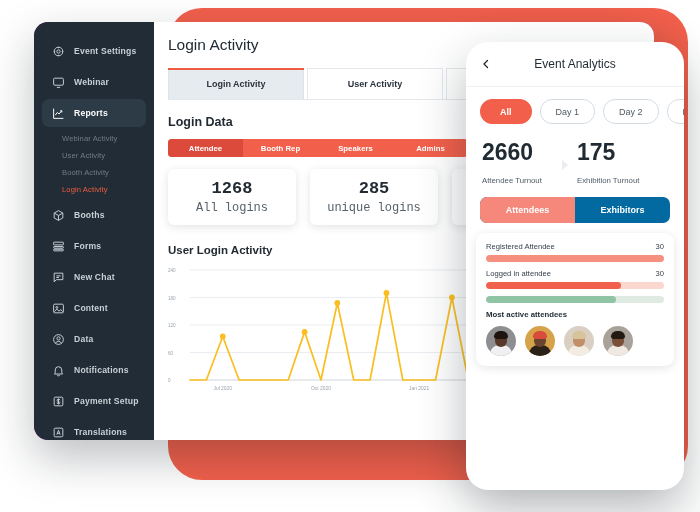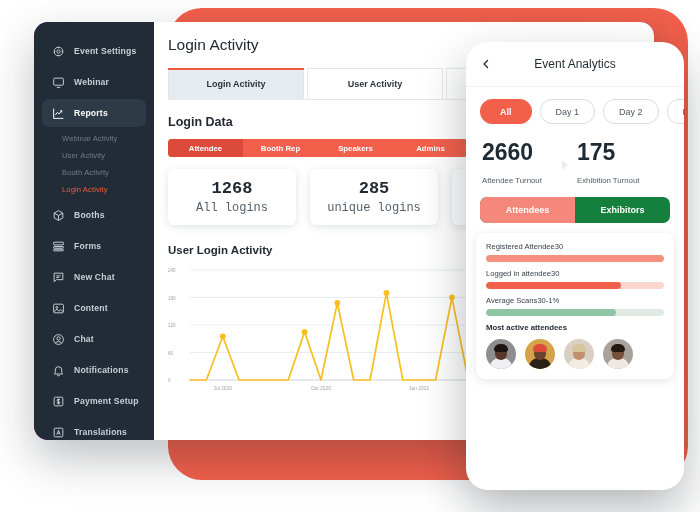--- a/index.html
+++ b/index.html
@@ -124,36 +124,36 @@
   .turnouts{display:flex;padding:6px 0 10px 16px;position:relative;}
   .turnout{width:95px;}
   .t-num{font-size:23px;font-weight:bold;color:#1f2a33;line-height:1.1;}
   .t-lbl{font-size:7.8px;color:#4f5b65;margin-top:11px;white-space:nowrap;}
   .t-sep{
     position:absolute;left:96px;top:26px;width:0;height:0;
     border-left:6px solid #e9edf0;border-top:5px solid transparent;border-bottom:5px solid transparent;
   }
 
   .toggle{
-    margin:2px 14px 0 14px;height:26px;border-radius:7px;background:#15803d;
+    margin:2px 14px 0 14px;height:26px;border-radius:7px;background:#0369a1;
     display:flex;overflow:hidden;
   }
   .tg{
     flex:1;display:flex;align-items:center;justify-content:center;
     font-size:9px;font-weight:bold;color:#ffffff;white-space:nowrap;
   }
   .tg.on{background:#f5887a;}
 
   .metrics{
     margin:10px 10px 0 10px;background:#ffffff;border-radius:9px;
     box-shadow:0 2px 10px rgba(30,40,50,.12);
     padding:9px 10px 10px 10px;box-sizing:border-box;
   }
   .m-row{margin-bottom:7px;}
-  .m-top{display:flex;align-items:baseline;}
+  .m-top{display:flex;justify-content:space-between;align-items:baseline;gap:44px;}
   .m-name{font-size:7.6px;color:#37424b;}
   .m-val{font-size:7.6px;color:#37424b;}
   .m-bar{margin-top:4px;height:7px;border-radius:4px;overflow:hidden;}
   .m-fill{height:100%;border-radius:4px;}
   .m-cap{font-size:7.8px;font-weight:bold;color:#1f2a33;margin-top:2px;}
 
   .avatars{display:flex;gap:9px;margin-top:7px;}
   .av{
     width:30px;height:30px;border-radius:50%;overflow:hidden;position:relative;
     background:#b9a897;
@@ -259,21 +259,21 @@
       </div>
 
       <div class="nav-item">
         <span class="nav-ico">
             <svg viewBox="0 0 24 24" fill="none" stroke="currentColor" stroke-width="1.8">
               <circle cx="12" cy="12" r="9"></circle>
               <circle cx="12" cy="10" r="3"></circle>
               <path d="M6.5 19a6 6 0 0111 0"></path>
             </svg>
           </span>
-        <span>Chat</span>
+        <span>Data</span>
       </div>
 
       <div class="nav-item">
         <span class="nav-ico">
             <svg viewBox="0 0 24 24" fill="none" stroke="currentColor" stroke-width="1.8">
               <path d="M6 16V11a6 6 0 1112 0v5l1.5 2.5h-15z"></path>
               <path d="M10 20a2 2 0 004 0"></path>
             </svg>
           </span>
         <span>Notifications</span>
@@ -441,24 +441,20 @@
       <div class="m-row">
         <div class="m-top">
             <span class="m-name">Logged in attendee</span>
             <span class="m-val">30</span>
           </div>
         <div class="m-bar" style="background: rgb(251, 215, 207);">
             <div class="m-fill" style="width: 76%; background: rgb(240, 96, 74);"></div>
           </div>
       </div>
       <div class="m-row">
-        <div class="m-top">
-            <span class="m-name">Average Scans</span>
-            <span class="m-val">30-1%</span>
-          </div>
         <div class="m-bar" style="background: rgb(223, 235, 226);">
             <div class="m-fill" style="width: 73%; background: rgb(143, 196, 164);"></div>
           </div>
       </div>
 
       <div class="m-cap">Most active attendees</div>
       <div class="avatars" id="avatars">
           <div class="av" style="background: rgb(142, 142, 144);">
             <i style="left:4px;top:19px;width:22px;height:16px;border-radius:9px 9px 0 0;background:#f0f0f2"></i>
             <i style="left:9px;top:8px;width:12px;height:13px;border-radius:6px;background:#58382a"></i>

